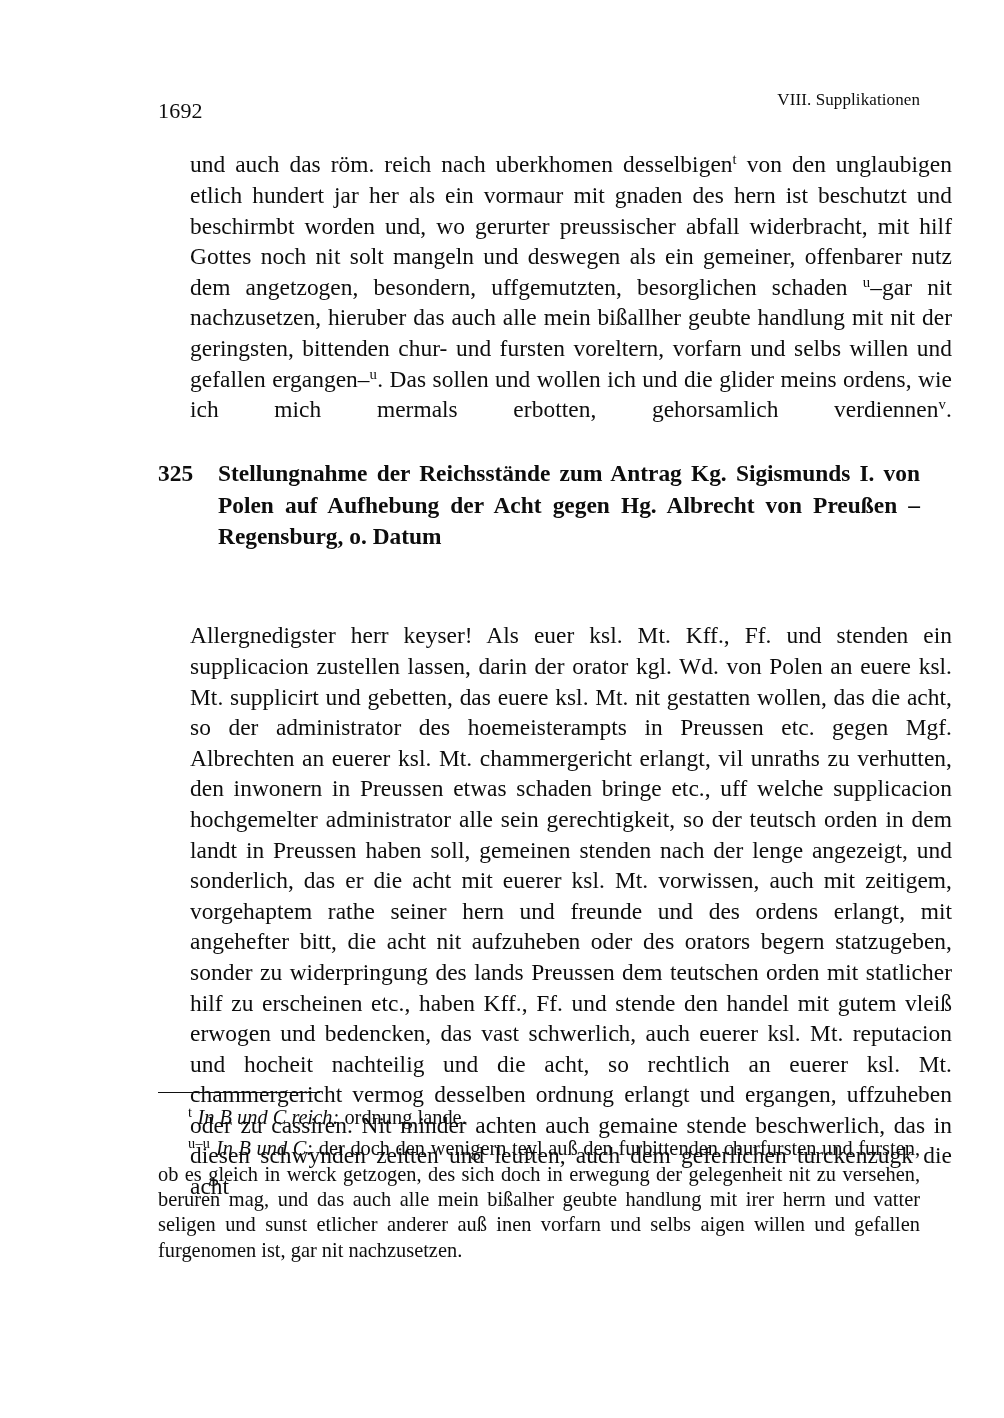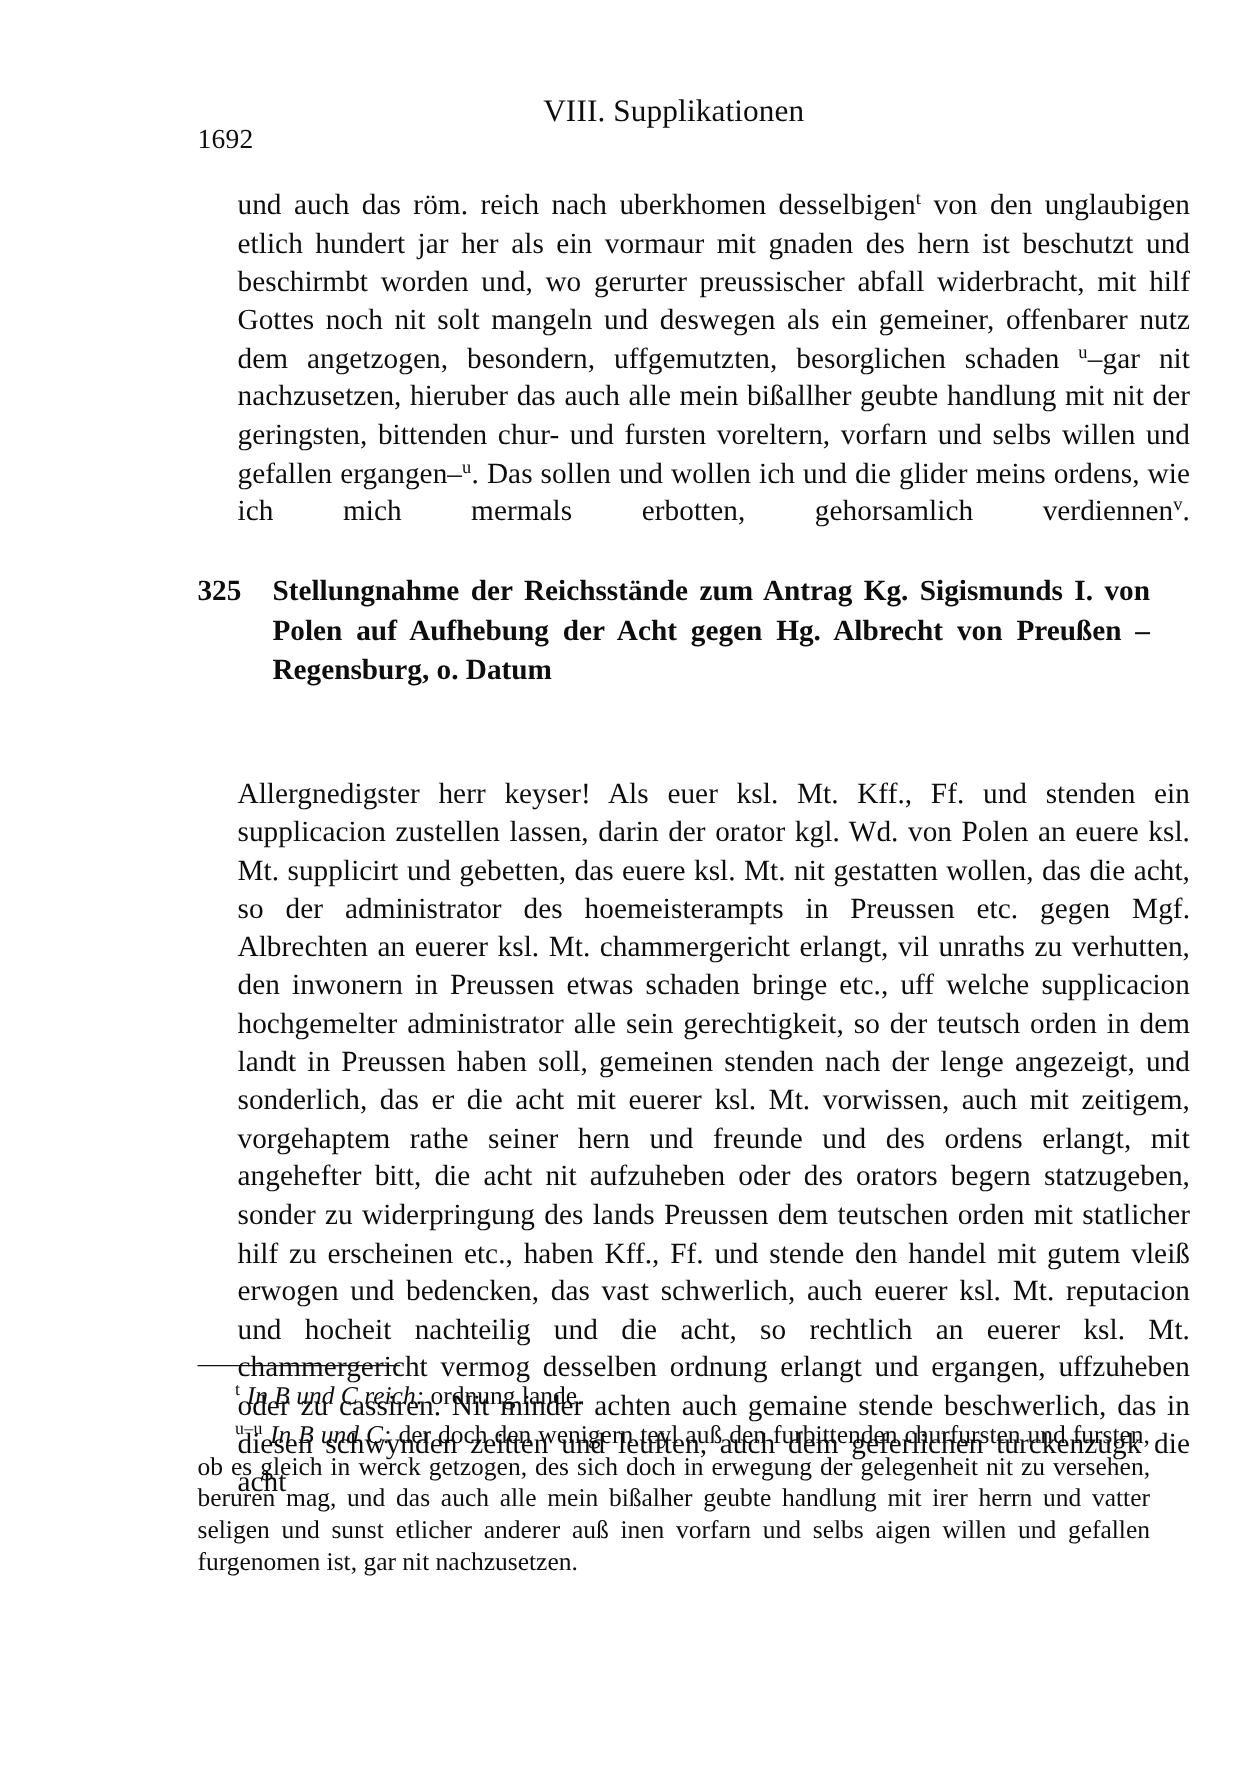--- a/index.html
+++ b/index.html
@@ -31,24 +31,24 @@
     left: 0;
     top: 0;
     font-size: 22px;
     line-height: 30px;
     letter-spacing: 0.2px;
     margin-top: 20px;
   }
   .runhead .sectiontitle {
     position: absolute;
     left: 0;
-    top: 0;
+    top: 10px;
     width: 762px;
-    text-align: center;
-    font-size: 25px;
+    text-align: right;
+    font-size: 17px;
     line-height: 28px;
     letter-spacing: 0.1px;
   }
 
   
   .col {
     position: absolute;
     left: 158px;
     width: 762px;
     box-sizing: border-box;

